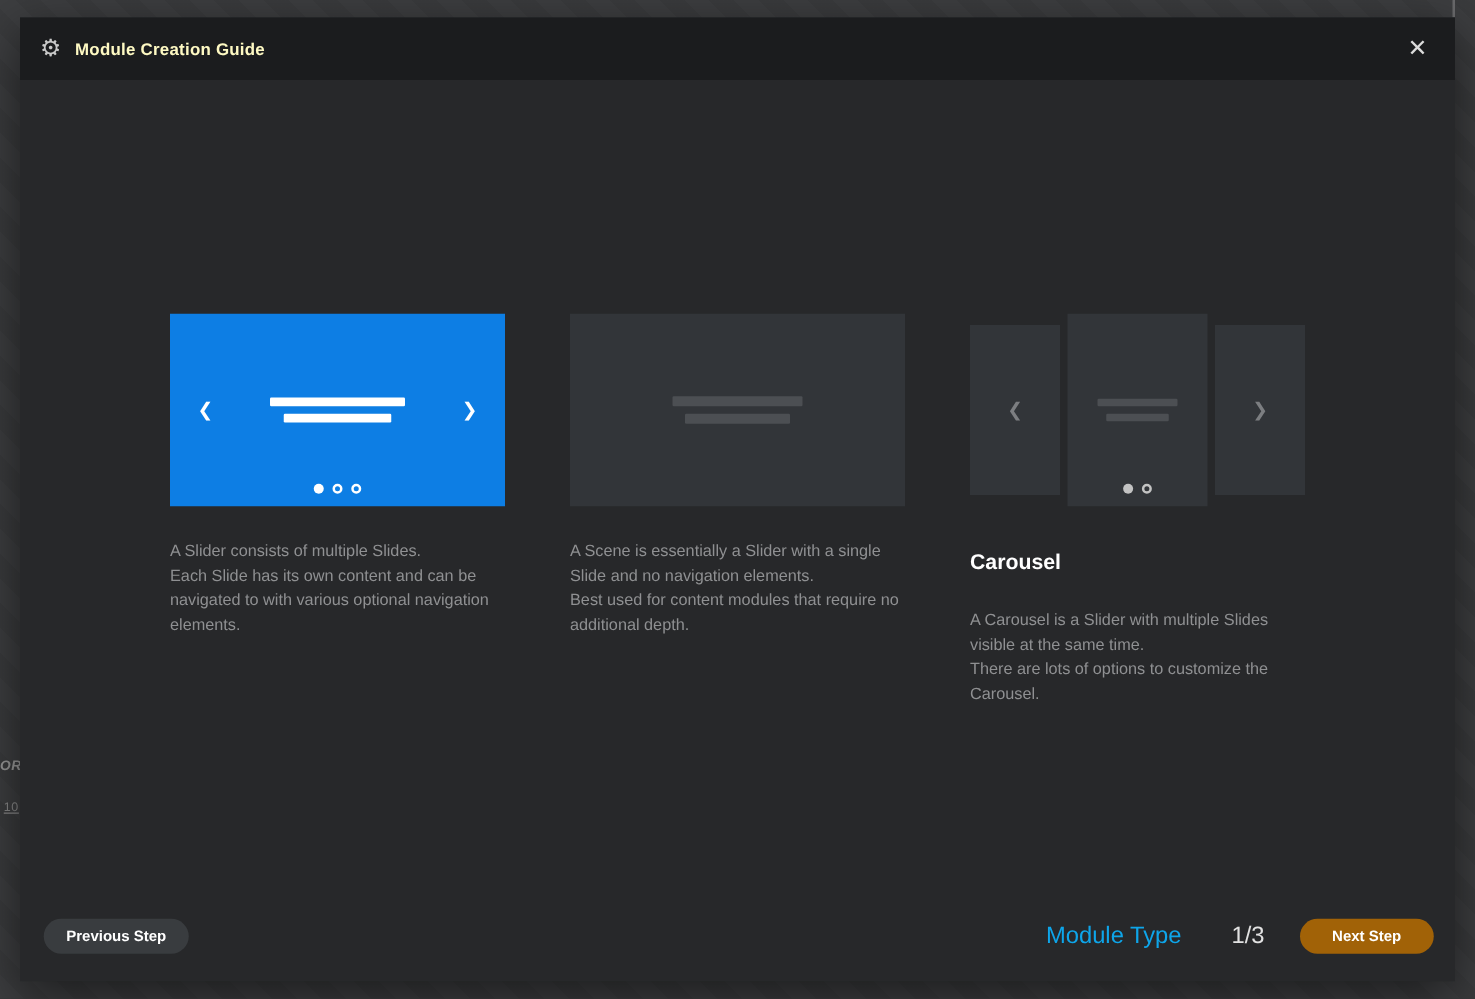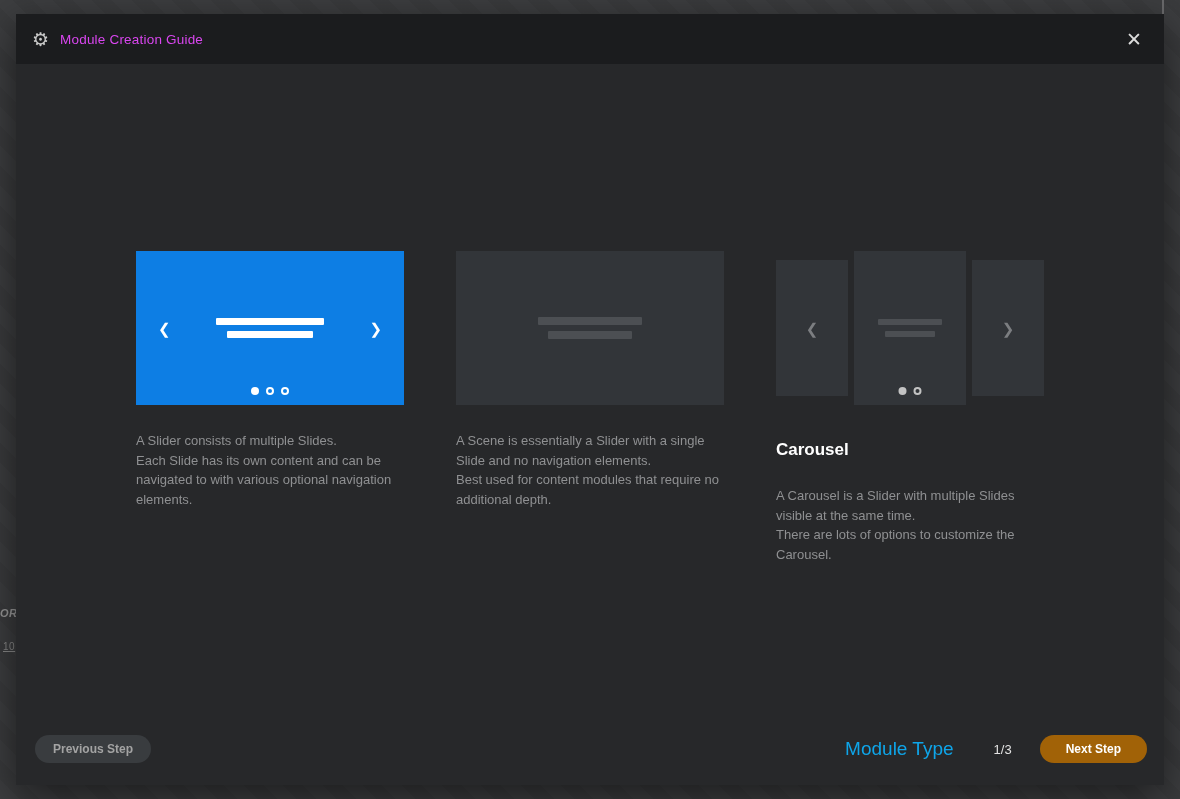--- a/index.html
+++ b/index.html
@@ -25,21 +25,21 @@
     position:absolute; left:16px; top:14px; width:1148px; height:771px;
     background:#27282a;
     box-shadow:0 12px 40px rgba(0,0,0,0.55);
     display:flex; flex-direction:column;
   }
   .modal-header {
     height:50px; background:#1b1c1e; flex:0 0 auto;
     display:flex; align-items:center; padding:0 18px 0 16px;
   }
   .header-icon { font-size:19px; color:#c9c9c9; margin-right:11px; line-height:1; }
-  .header-title { color:#d946ef; font-size:13.5px; font-weight:normal; letter-spacing:.2px; }
+  .header-title { color:#fef9c3; font-size:13.5px; font-weight:bold; letter-spacing:.2px; }
   .header-spacer { flex:1; }
   .close-btn {
     color:#dcdcdc; font-size:19px; line-height:1; cursor:pointer; padding:4px;
     font-weight:normal;
   }
 
   .modal-body { flex:1; position:relative; padding-top:100px; }
 
   .question {
     text-align:center; color:#ffffff; font-size:28px; font-weight:bold; letter-spacing:.2px;
@@ -102,25 +102,25 @@
 
   
   .modal-footer {
     position:absolute; left:19px; right:17px; bottom:22px;
     display:flex; align-items:center;
   }
   .btn {
     border:none; border-radius:14px; height:28px; font-size:12px; font-weight:bold;
     font-family:inherit; cursor:pointer; padding:0 18px;
   }
-  .btn-prev { background:#393c3f; color:#a3a3a3; }
+  .btn-prev { background:#393c3f; color:#ffffff; }
   .btn-next { background:#a16207; color:#ffffff; padding:0 26px; }
   .footer-spacer { flex:1; }
   .step-label { color:#0ea5e9; font-size:19px; margin-right:40px; }
-  .step-count { color:#e2e2e2; font-size:13px; margin-right:28px; }
+  .step-count { color:#e2e2e2; font-size:19px; margin-right:28px; }
 </style>
 </head>
 <body>
 
 <div class="page-bg"></div>
 <div class="bg-fragment" style="left:0; top:607px;font-style:italic;">OR</div>
 <div class="bg-fragment f2" style="left:3px; top:641px;text-decoration:underline;">10</div>
 <div class="bg-scrollline"></div>
 
 <div class="modal">

